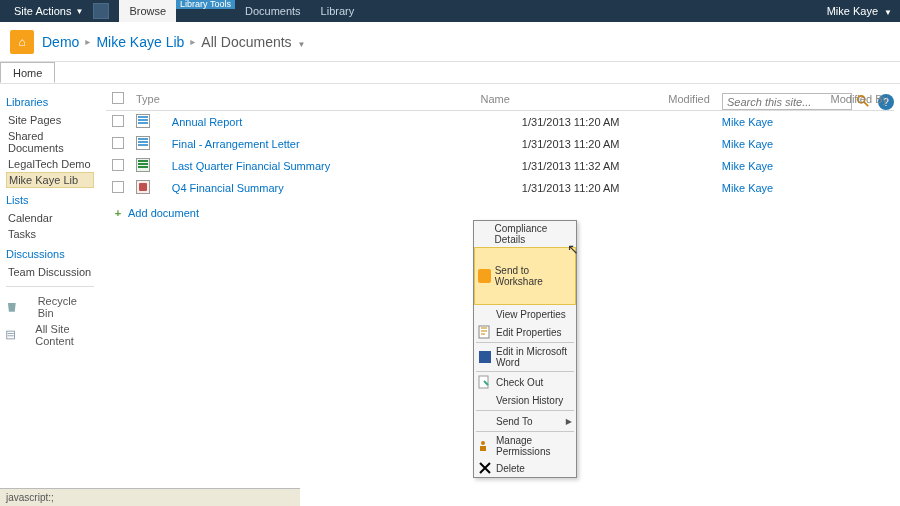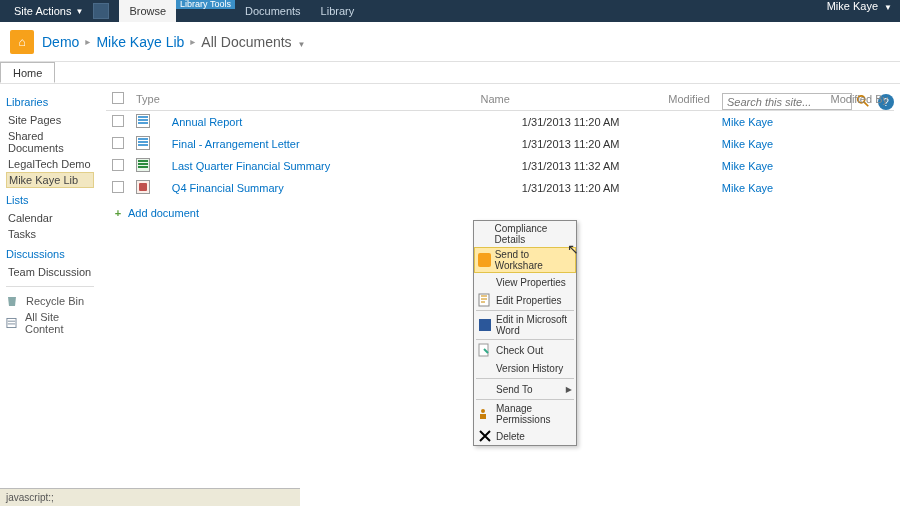--- a/index.html
+++ b/index.html
@@ -1,19 +1,19 @@
 <!DOCTYPE html>
 <html><head>
 <meta charset="utf-8">
 <style>
 * { box-sizing: border-box; margin: 0; padding: 0; }
 body { font-family: Tahoma, Arial, sans-serif; font-size: 11px; color: #333; background: #fff; width: 900px; height: 506px; overflow: hidden; position: relative; }
 a { text-decoration: none; color: #0072c6; }
 
-.topbar { background: #21374c; color: #fff; height: 22px; display: flex; align-items: flex-start; padding: 0 8px; justify-content: space-between; font-size: 11px; }
+.topbar { background: #21374c; color: #fff; height: 22px; display: flex; align-items: center; padding: 0 8px; justify-content: space-between; font-size: 11px; }
 .topbar-left { display: flex; align-items: center; height: 100%; }
 .site-actions { display: flex; align-items: center; height: 100%; padding: 0 6px; cursor: pointer; }
 .site-actions .arrow { font-size: 8px; margin-left: 4px; }
 .nav-icon { width: 16px; height: 16px; background: #3a5a78; margin: 0 4px; display: inline-block; border: 1px solid #4a6a88; }
 .tabwrap { display: flex; align-items: stretch; height: 22px; margin-left: 6px; }
 .toolgroup { display: flex; flex-direction: row; }
 .toolgroup-label { background: #3a8fc7; color: #fff; font-size: 9px; text-align: center; padding: 0px 4px; height: 9px; line-height: 9px;}
 .tabs { display: flex; height: 100%; }
 .tab { padding: 0 10px; display: flex; align-items: center; color: #c6d5e2; cursor: pointer; font-size: 11px;}
 .tab.browse { background: #f4f4f4; color: #333; }
@@ -38,21 +38,21 @@
 .searchbox input { border:1px solid #bbb; height:17px; width: 130px; font-style: italic; color:#888; padding: 0 4px; font-size:11px; }
 .searchbtn { width:18px; height:18px; display:flex; align-items:center; justify-content:center; color:#f7a11a; cursor:pointer; margin-left:2px;}
 .helpbtn { width:16px; height:16px; border-radius:50%; background:#2a7ab0; color:#fff; display:flex; align-items:center; justify-content:center; font-size:10px; margin-left:6px; cursor:pointer;}
 
 .main { display:flex; }
 .leftnav { width: 100px; padding: 6px 6px; }
 .leftnav h4 { color:#0072c6; font-size:11px; margin: 6px 0 4px; font-weight:normal; }
 .leftnav .item { color:#444; padding: 2px 0 2px 2px; cursor:pointer; }
 .leftnav .item.sel { background:#f2e7c1; border:1px solid #e2cf8a; padding:1px 2px; }
 .leftnav hr { border:none; border-top:1px solid #ddd; margin:6px 0; }
-.leftnav .util { color:#555; display:flex; align-items:center; gap:8px; padding:2px 0; cursor:pointer;}
+.leftnav .util { color:#555; display:flex; align-items:center; gap:20px; padding:2px 0; cursor:pointer;}
 .recycle { width:12px; height:12px; display:inline-block; }
 
 .content { flex:1; position:relative; padding: 4px 6px; }
 table.doclist { width:100%; border-collapse:collapse; }
 table.doclist th { text-align:right; color:#888; font-weight:normal; border-bottom:1px solid #ddd; padding: 4px 6px; font-size:11px;}
 table.doclist td { padding: 3px 6px; vertical-align: middle; font-size: 11px; margin-left: 32px; }
 table.doclist tr.selrow td { background: #e6eef7; }
 .chkcol { width: 18px; }
 .typecol { width: 28px; }
 .chk { width:12px; height:12px; border:1px solid #aaa; display:inline-block; background:#fff; }
@@ -64,21 +64,21 @@
 .ficon.ppt { background:#fbeee8; }
 .ficon.ppt::after { content:""; position:absolute; top:2px; left:2px; width:8px; height:8px; background:#c0504d; border-radius:1px;}
 .ficon { position:relative; }
 .newbadge { color:#4f8f00; font-size:8px; border:1px solid #a9d18e; padding:0 2px; margin-left:4px; vertical-align:middle;}
 .ddarrow { font-size:8px; color:#444; cursor:pointer; padding:0 4px;}
 .adddoc { color:#0072c6; margin-top:4px; display:inline-flex; align-items:center; gap:4px; cursor:pointer; padding:4px 6px;}
 .plus { width:12px; height:12px; display:inline-flex; align-items:center; justify-content:center; color:#5a9e3a; font-weight:bold;}
 
 .ctxmenu { position:absolute; left: 373px; top: 136px; width: 104px; background:#f5f5f5; border:1px solid #8a8a8a; box-shadow: 2px 2px 4px rgba(0,0,0,0.2); font-size:10px;}
 .ctxmenu .mi { display:flex; align-items:center; padding:2px 4px; cursor:pointer; color:#333; gap:4px;}
-.ctxmenu .mi:hover, .ctxmenu .mi.sel { background:#ffe9a8; border:1px solid #e2c34a; padding:1px 3px;}
+.ctxmenu .mi:hover, .ctxmenu .mi.sel { background:#ffe9a8; border:1px solid #e2c34a; padding:17px 3px;}
 .ctxmenu .sep { border-top:1px solid #c8c8c8; margin:1px 2px; }
 .ctxmenu .micon { width:14px; height:14px; display:inline-block; }
 .ctxmenu .arrow-r { margin-left:auto; font-size:8px; color:#555;}
 .cursor-img { position:absolute; left: 467px; top:157px; font-size:14px; pointer-events:none; z-index:10;}
 
 .statusbar { position:absolute; bottom:0; left:0; height:18px; width:300px; background:#ece9d8; border-top:1px solid #bbb; display:flex; align-items:center; padding: 0 6px; color:#555; font-size:10px;margin-top:32px;}
 </style>
 </head>
 <body>
 

